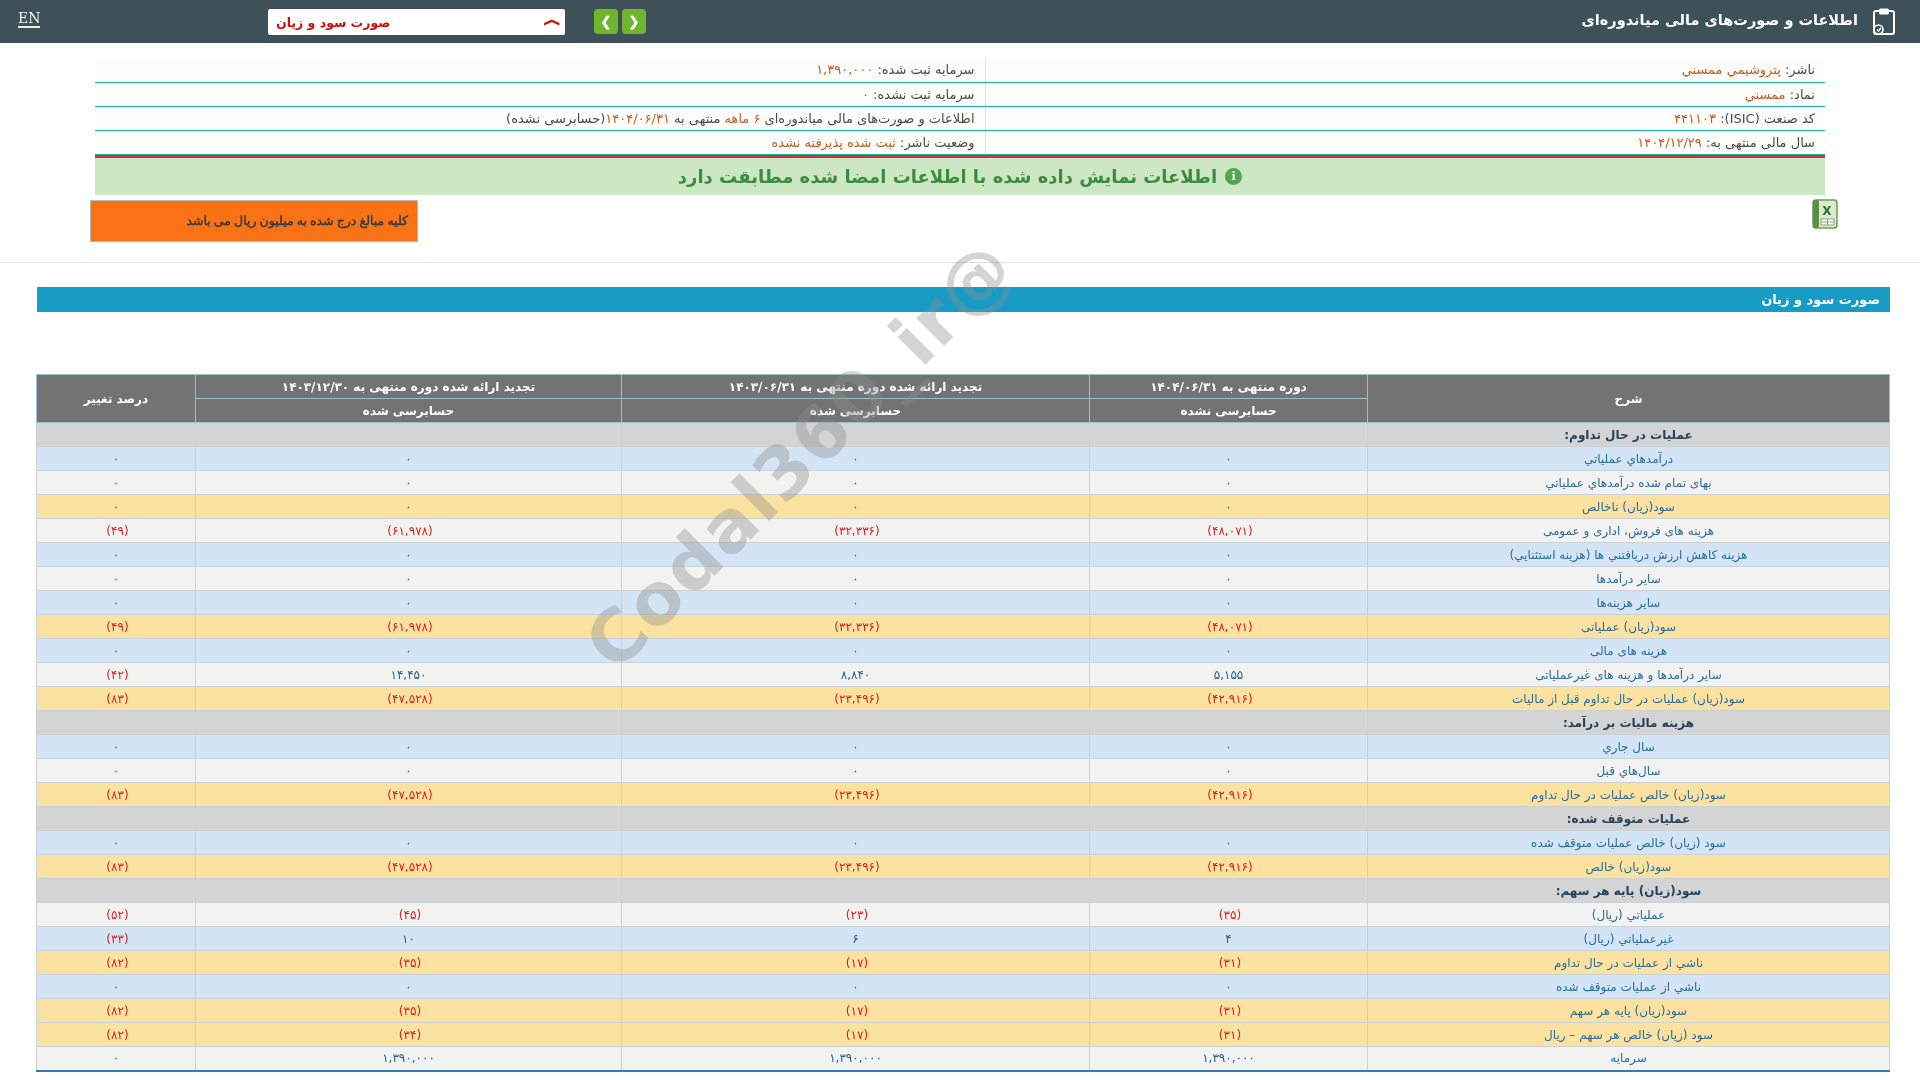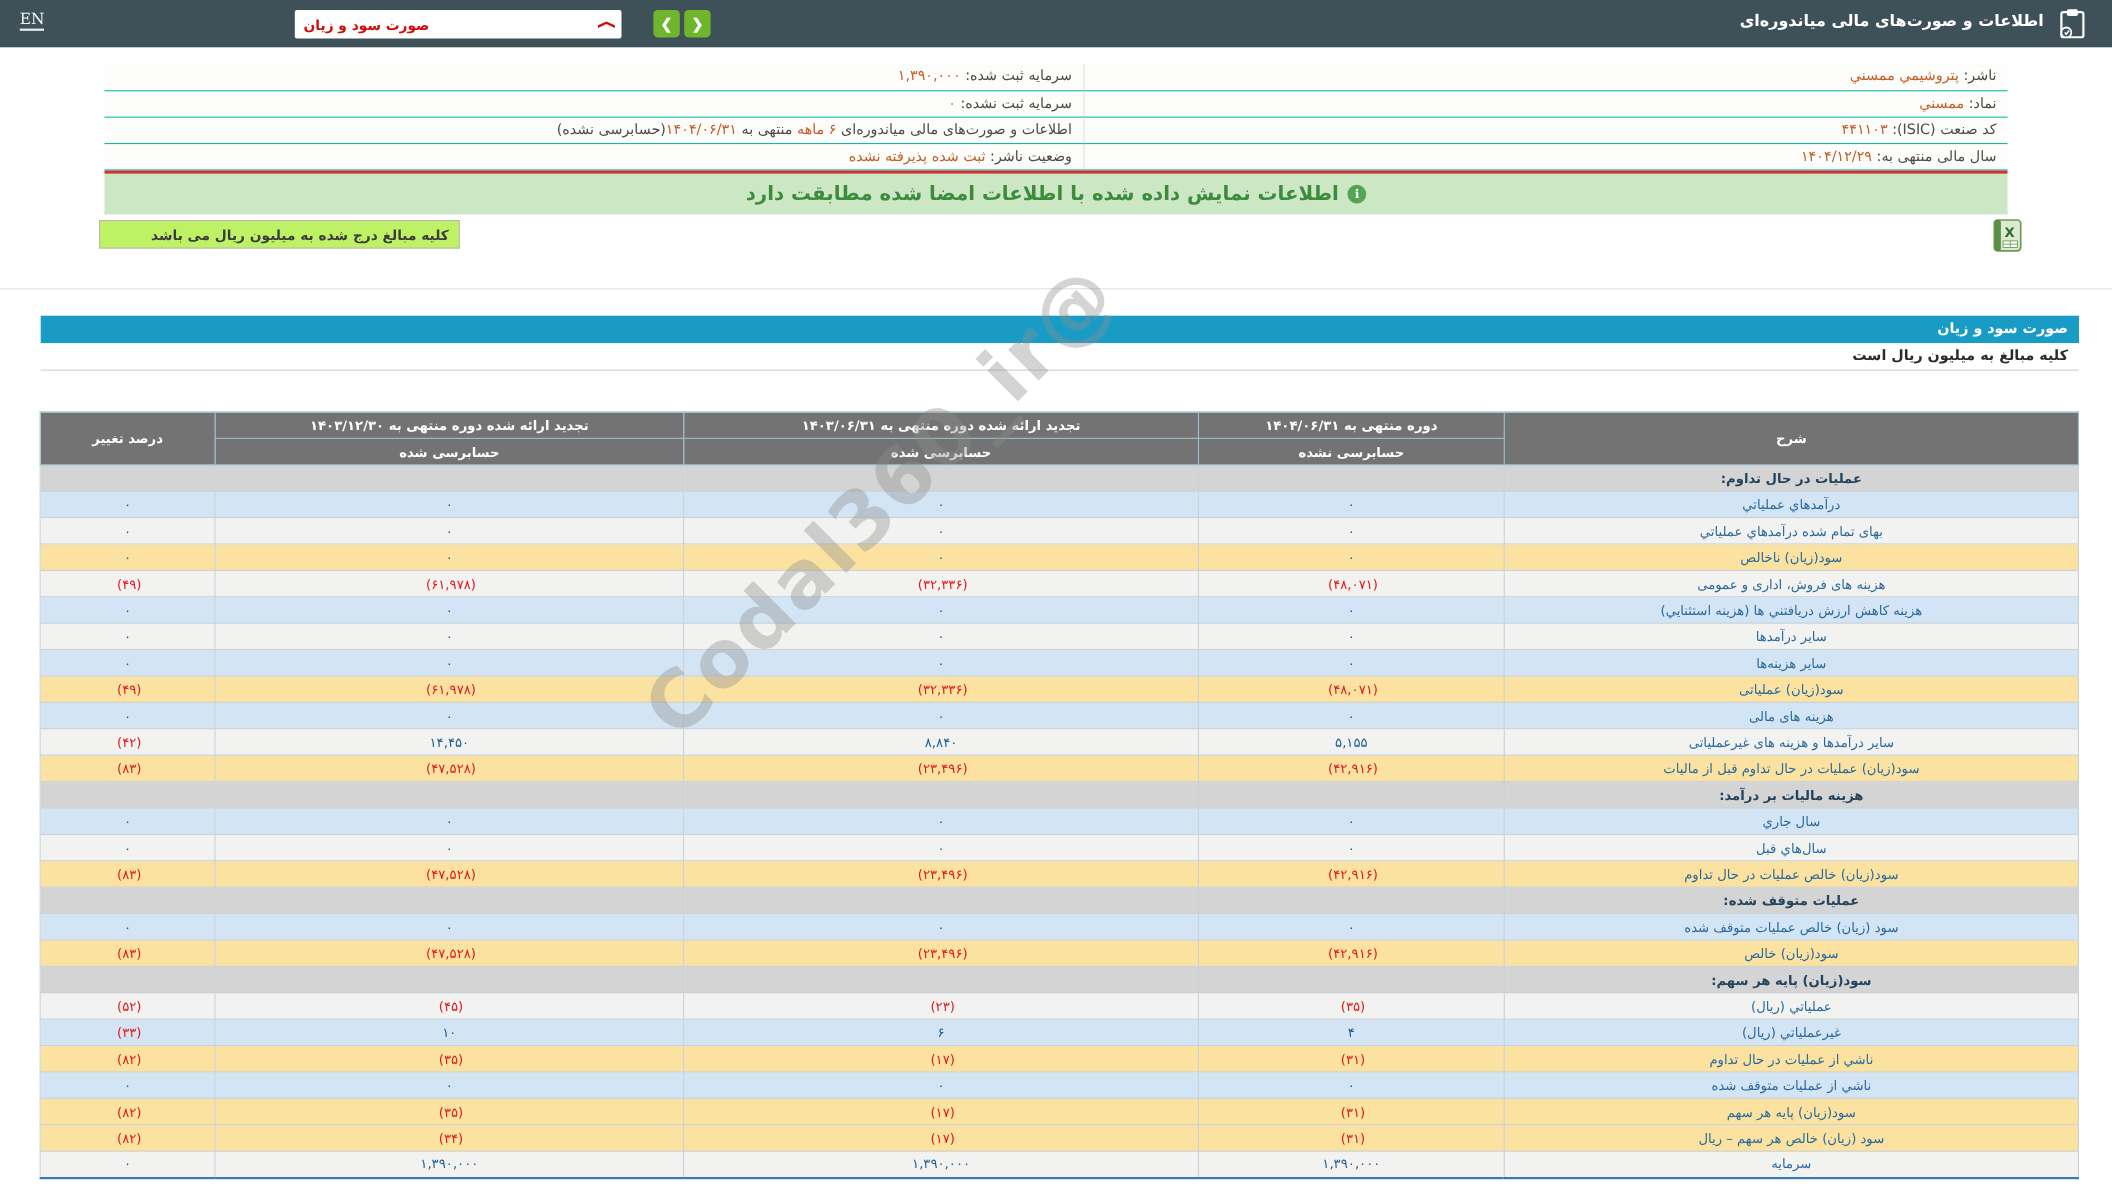--- a/index.html
+++ b/index.html
@@ -34,22 +34,22 @@
   .redline { position:absolute; top:155px; right:95px; width:1730px; height:3px; background:#cc3432; }
 
   .banner { position:absolute; top:158px; right:95px; width:1730px; height:37px; background:#cbe7c4;
     display:flex; align-items:center; justify-content:center; gap:8px; }
   .banner-text { color:#3d8b3d; font-size:18px; font-weight:bold; }
   .info-icon { width:17px; height:17px; border-radius:50%; background:#53a553; color:#fff;
     font-size:11px; font-weight:bold; text-align:center; line-height:17px;
     font-family:"DejaVu Serif","Liberation Serif",serif; }
 
   .excel-btn { position:absolute; top:198px; right:80px; width:30px; height:32px; cursor:pointer; }
-  .notebox { position:absolute; top:200px; left:90px; width:328px; height:26px; border:1px solid #b9b9b9;
-    background:#bef264; display:flex; align-items:center; justify-content:flex-start; padding:0 9px; }
+  .notebox { position:absolute; top:200px; left:90px; width:328px; height:42px; border:1px solid #b9b9b9;
+    background:#f97316; display:flex; align-items:center; justify-content:flex-start; padding:0 9px;font-family:Liberation Serif, serif; }
   .notebox span { font-size:12.5px; font-weight:bold; color:#3c3c3c; }
 
   .hr-sep { position:absolute; top:262px; left:0; width:1920px; border-top:1px solid #e0e0e0; }
 
   
   .stmt-title { position:absolute; top:287px; right:30px; width:1853px; height:25px; background:#189bc5;
     color:#fff; font-size:13px; font-weight:bold; line-height:25px; padding:0 10px; }
   .stmt-note { position:absolute; top:312px; right:30px; width:1853px; height:25px; background:#fff;
     border-bottom:1px solid #cfcfcf; color:#2b2b2b; font-size:13px; font-weight:bold;
     line-height:24px; padding:0 10px; }
@@ -138,21 +138,20 @@
     </svg>
   </span>
 
   <div class="notebox">
     <span>کلیه مبالغ درج شده به میلیون ریال می باشد</span>
   </div>
 
   <div class="hr-sep"></div>
 
   <div class="stmt-title">صورت سود و زیان</div>
-  <div class="stmt-note">کلیه مبالغ به میلیون ریال است</div>
 
   <table class="pl-table">
     <colgroup>
       <col style="width:522px">
         <col style="width:278px">
         <col style="width:468px">
         <col style="width:426px">
         <col style="width:159px">
     </colgroup>
     <thead>

